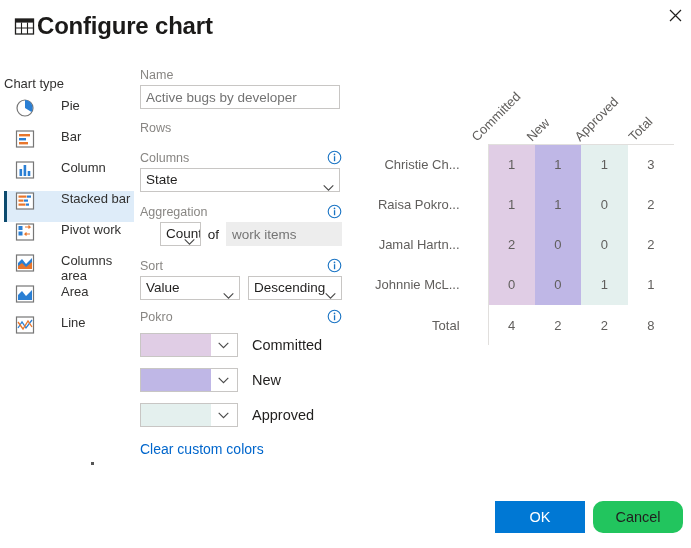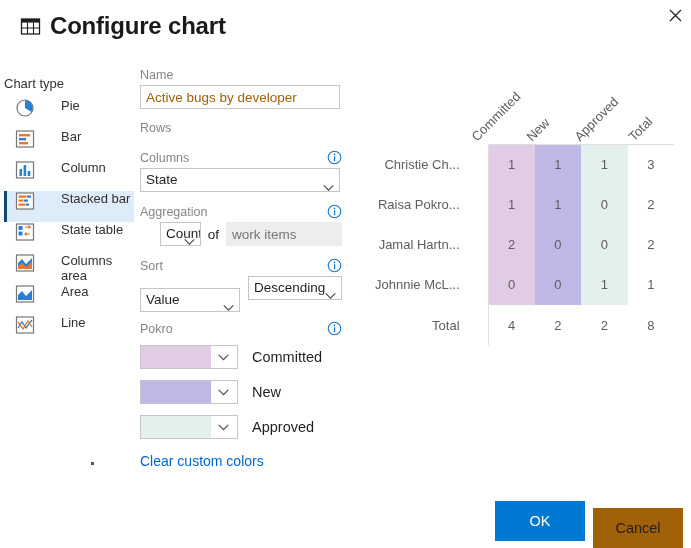--- a/index.html
+++ b/index.html
@@ -17,22 +17,22 @@
   .close-btn {
     position: absolute; top: 0; right: 0;
     width: 32px; height: 30px;
     display: flex; align-items: center; justify-content: center;
     cursor: pointer; background: transparent; border: 0;
   }
   .close-btn svg { display: block; }
 
   
   .title-row {
-    position: absolute; left: 20px; top: 14px;
-    display: flex; align-items: center; gap: 9px;
+    position: absolute; left: 14px; top: 14px;
+    display: flex; align-items: center; gap: 2px;
   }
   .title-icon { width: 21px; height: 21px; flex: 0 0 auto; }
   .title-text {
     font-size: 24px; font-weight: 600; color: #1b1a19;
     letter-spacing: -0.2px; line-height: 1;
   }
 
   
   .charttype-label {
     position: absolute; left: 4px; top: 76px;
@@ -58,21 +58,21 @@
   .form { position: absolute; left: 140px; top: 68px; width: 202px; }
   .field-label {
     font-size: 12.5px; color: #888683; margin-bottom: 3px;
     display: flex; align-items: center; justify-content: space-between;
   }
   .field-label .lbl { color: #888683; }
   .info-icon { width: 15px; height: 15px; cursor: pointer; }
   .txtbox {
     width: 200px; height: 24px;
     border: 1px solid #c8c6c4; background: #fff;
-    font-size: 13.5px; color: #a16207;
+    font-size: 13.5px; color: #737373;
     padding: 0 5px; line-height: 22px;
     outline: none; font-family: "Liberation Sans", sans-serif;
   }
   .selbox {
     position: relative; width: 200px; height: 24px;
     border: 1px solid #c8c6c4; background: #fff;
     font-size: 13.5px; color: #201f1e;
     padding: 0 22px 0 5px; line-height: 22px;
     cursor: pointer; white-space: nowrap; overflow: hidden;
   }
@@ -84,21 +84,21 @@
   .gap-s { height: 9px; }
 
   .agg-row { display: flex; align-items: center; gap: 7px; padding-left: 20px; }
   .selbox.sm { width: 66px; padding-right: 20px; }
   .of-text { font-size: 13.5px; color: #201f1e; }
   .txtbox.disabled {
     width: 116px; background: #ededed; color: #b91c1c;
     border: 1px solid #ededed;
   }
   .sort-row { display: flex; gap: 8px; }
-  .selbox.sort-a { width: 100px; margin-top: 12px; }
+  .selbox.sort-a { width: 100px; }
   .selbox.sort-b { width: 94px; }
 
   
   .series-list { margin-top: 3px; }
   .series-row { display: flex; align-items: center; height: 35px; }
   .swatch-combo {
     width: 98px; height: 24px; border: 1px solid #c8c6c4;
     display: flex; cursor: pointer; background: #fff;
   }
   .swatch-fill { flex: 1 1 auto; }
@@ -134,30 +134,30 @@
     white-space: nowrap; height: 40px;
   }
   .pv-cell { width: 50px; text-align: center; height: 40px; }
   .pv-sep { border-left: 1px solid #e1dfdd; }
   .pv-topline { border-top: 1px solid #e1dfdd; }
   .pv-totalrow td { padding-top: 2px; }
 
   
   .footer { position: absolute; left: 0; bottom: 0; width: 691px; height: 60px; }
   .btn {
-    position: absolute; height: 40px; border: 0; cursor: pointer;
+    position: absolute; height: 32px; border: 0; cursor: pointer;
     font-size: 14.5px; font-family: "Liberation Sans", sans-serif;
   }
   .btn-ok {
     left: 495px; top: 13px; width: 90px;
     background: #0078d4; color: #fff;
   }
   .btn-cancel {
-    left: 593px; top: 20px; width: 90px;
-    background: #a16207; color: #201f1e;
+    left: 593px; top: 13px; width: 90px;
+    background: #22c55e; color: #201f1e; border-radius: 10px;
   }
 </style>
 </head>
 <body>
 
 <div class="dialog">
 
   <button class="close-btn">
     <span>
       <svg width="13" height="13" viewBox="0 0 13 13" aria-hidden="true">
@@ -232,21 +232,21 @@
     <div class="ct-item">
       <span class="ct-icon">
         <svg width="20" height="20" viewBox="0 0 20 20">
           <rect x="1.5" y="2" width="17" height="16" fill="#fff" stroke="#767676" stroke-width="1.2"></rect>
           <rect x="3.5" y="4" width="4" height="4" fill="#2a7fd4"></rect>
           <rect x="3.5" y="9.5" width="4" height="4" fill="#2a7fd4"></rect>
           <path d="M10 5 h5 l-1.5 -1.5 M15 5 l-1.5 1.5" stroke="#e8762c" stroke-width="1.1" fill="none"></path>
           <path d="M15 12 h-5 l1.5 -1.5 M10 12 l1.5 1.5" stroke="#e8762c" stroke-width="1.1" fill="none"></path>
         </svg>
       </span>
-      <span>State table</span>
+      <span>Pivot work</span>
     </div>
 
     <div class="ct-item">
       <span class="ct-icon">
         <svg width="20" height="20" viewBox="0 0 20 20">
           <rect x="1.5" y="2" width="17" height="16" fill="#fff" stroke="#767676" stroke-width="1.2"></rect>
           <path d="M3 16 L3 10 L7 6 L11 11 L17 5 L17 16 Z" fill="#2a7fd4"></path>
           <path d="M3 16 L3 13 L7 10 L11 14 L17 9 L17 16 Z" fill="#e8762c"></path>
         </svg>
       </span>

